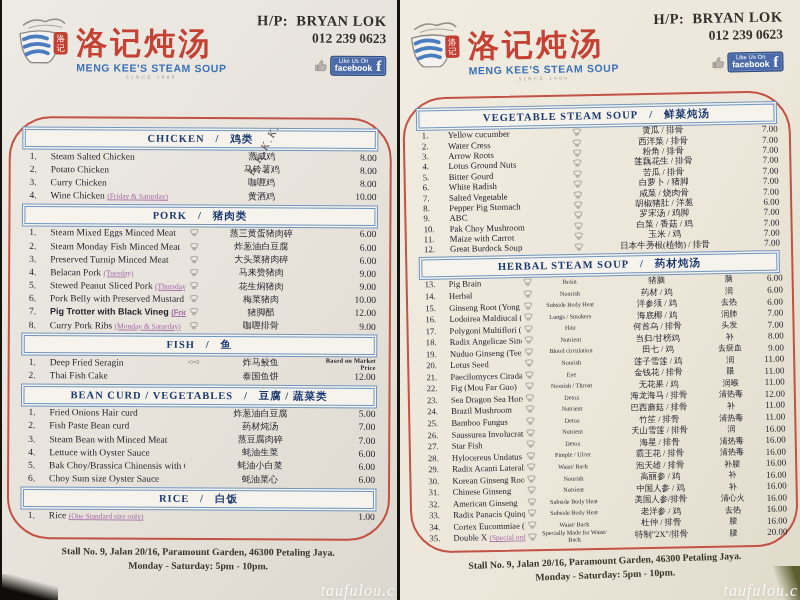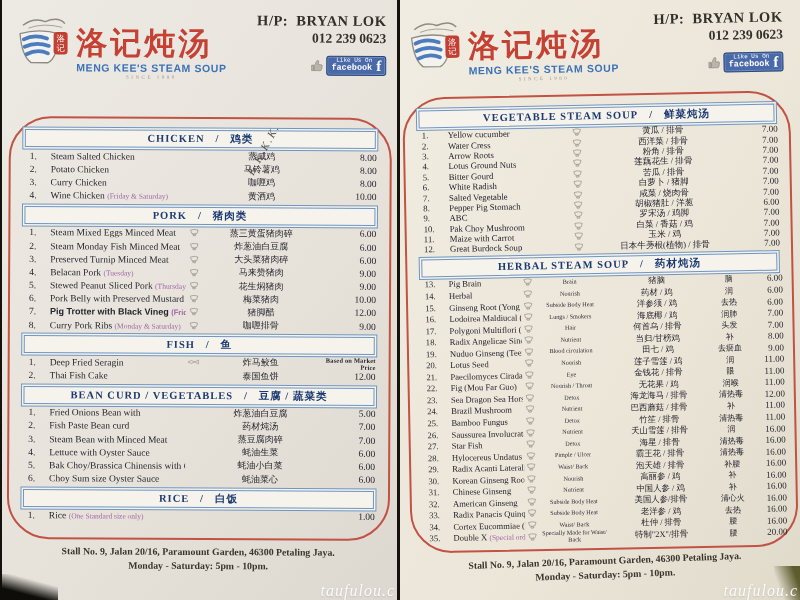--- a/index.html
+++ b/index.html
@@ -18,42 +18,42 @@
   .logo { position:absolute; left:2px; top:6px; display:flex; align-items:flex-start; }
   .brand { margin-left:5px; margin-top:14px; }
   .brand-cn { font-size:31px; line-height:1.05; font-weight:bold; color:#c44134; letter-spacing:3px; }
   .brand-en { font-size:10.5px; font-weight:bold; color:#3c72b8; letter-spacing:0.6px; font-family:"Liberation Sans",sans-serif; margin-top:1px; }
   .brand-since { font-size:5px; color:#9b958b; letter-spacing:2.5px; text-align:center; margin-top:1px; }
   .contact { position:absolute; right:4px; top:4px; text-align:right; color:#33302b; }
   .hp { font-size:14.5px; font-weight:bold; letter-spacing:0.5px; }
   .phone { font-size:13.5px; font-weight:bold; margin-top:1px; }
   .fbrow { margin-top:9px; display:flex; justify-content:flex-end; align-items:center; gap:3px; }
   .fb-box { background:#4a69a8; border:1px solid #2c4878; border-radius:3px; color:#fff; padding:1px 4px 2px; display:flex; align-items:center; gap:4px; box-shadow:inset 0 0 0 1px #6e8cc0; }
-  .fb-lines { text-align:right; line-height:1.05; font-family:Liberation Mono, monospace; }
+  .fb-lines { text-align:center; line-height:1.05; font-family:Liberation Sans, sans-serif; }
   .fb-l1 { font-size:6px; }
   .fb-l2 { font-size:8.5px; font-weight:bold; }
   .fb-f { font-size:15px; font-weight:bold; line-height:0.8; }
 
   
   .redbox { position:absolute; left:6px; right:6px; border:2px solid #c15244; border-radius:42px; }
   #card-left  .redbox { top:117px; bottom:60px; }
   #card-right .redbox { top:94px;  bottom:50px; }
   .sections { padding-top:7px; }
 
   .secbar { margin:4px 14px 2px; background:#f5f3ec; border:1px solid #6f95c2;
             box-shadow:0 0 0 1.5px #f5f3ec, 0 0 0 2.5px #6f95c2;
             text-align:center; font-weight:bold; color:#1c3a72; font-size:10.5px;
             letter-spacing:1px; padding:1px 0; }
 
   
   .row { display:flex; align-items:center; padding:0 13px 0 19px; height:13.2px; font-size:9.5px; color:#26252e; }
   .num { width:21px; }
   .name { flex:1; white-space:nowrap; overflow:hidden; }
   .name.em { font-weight:bold; font-family:"Liberation Sans",sans-serif; font-size:9px; }
-  .note { color:#a266a6; font-size:7.5px; }
+  .note { color:#a266a6; font-size:7.5px;text-decoration:underline; }
   .icn { width:16px; text-align:center; }
   .cn { width:118px; text-align:center; font-size:9px; }
   .price { width:56px; text-align:right; font-size:9.5px; }
   .price.market { font-size:6.4px; font-weight:bold; letter-spacing:0.2px; }
 
   
   .vrow { display:flex; align-items:center; padding:0 11px 0 17px; height:10.4px; font-size:8.8px; color:#26252e; }
   .vnum { width:26px; }
   .vname { flex:1; white-space:nowrap; overflow:hidden; }
   .vicn { width:15px; text-align:center; }
@@ -262,21 +262,21 @@
                 <span class="name">Thai Fish Cake</span>
                 <span class="icn"></span>
                 <span class="cn">泰国鱼饼</span>
                 <span class="price">12.00</span>
               </div>
             </div>
             <div>
               <div class="secbar">BEAN CURD / VEGETABLES&nbsp;&nbsp;&nbsp;/&nbsp;&nbsp;&nbsp;豆腐 / 蔬菜类</div>
               <div class="row">
                 <span class="num">1.</span>
-                <span class="name">Fried Onions Bean with</span>
+                <span class="name">Fried Onions Hair curd</span>
                 <span class="icn"></span>
                 <span class="cn">炸葱油白豆腐</span>
                 <span class="price">5.00</span>
               </div>
               <div class="row">
                 <span class="num">2.</span>
                 <span class="name">Fish Paste Bean curd</span>
                 <span class="icn"></span>
                 <span class="cn">药材炖汤</span>
                 <span class="price">7.00</span>

